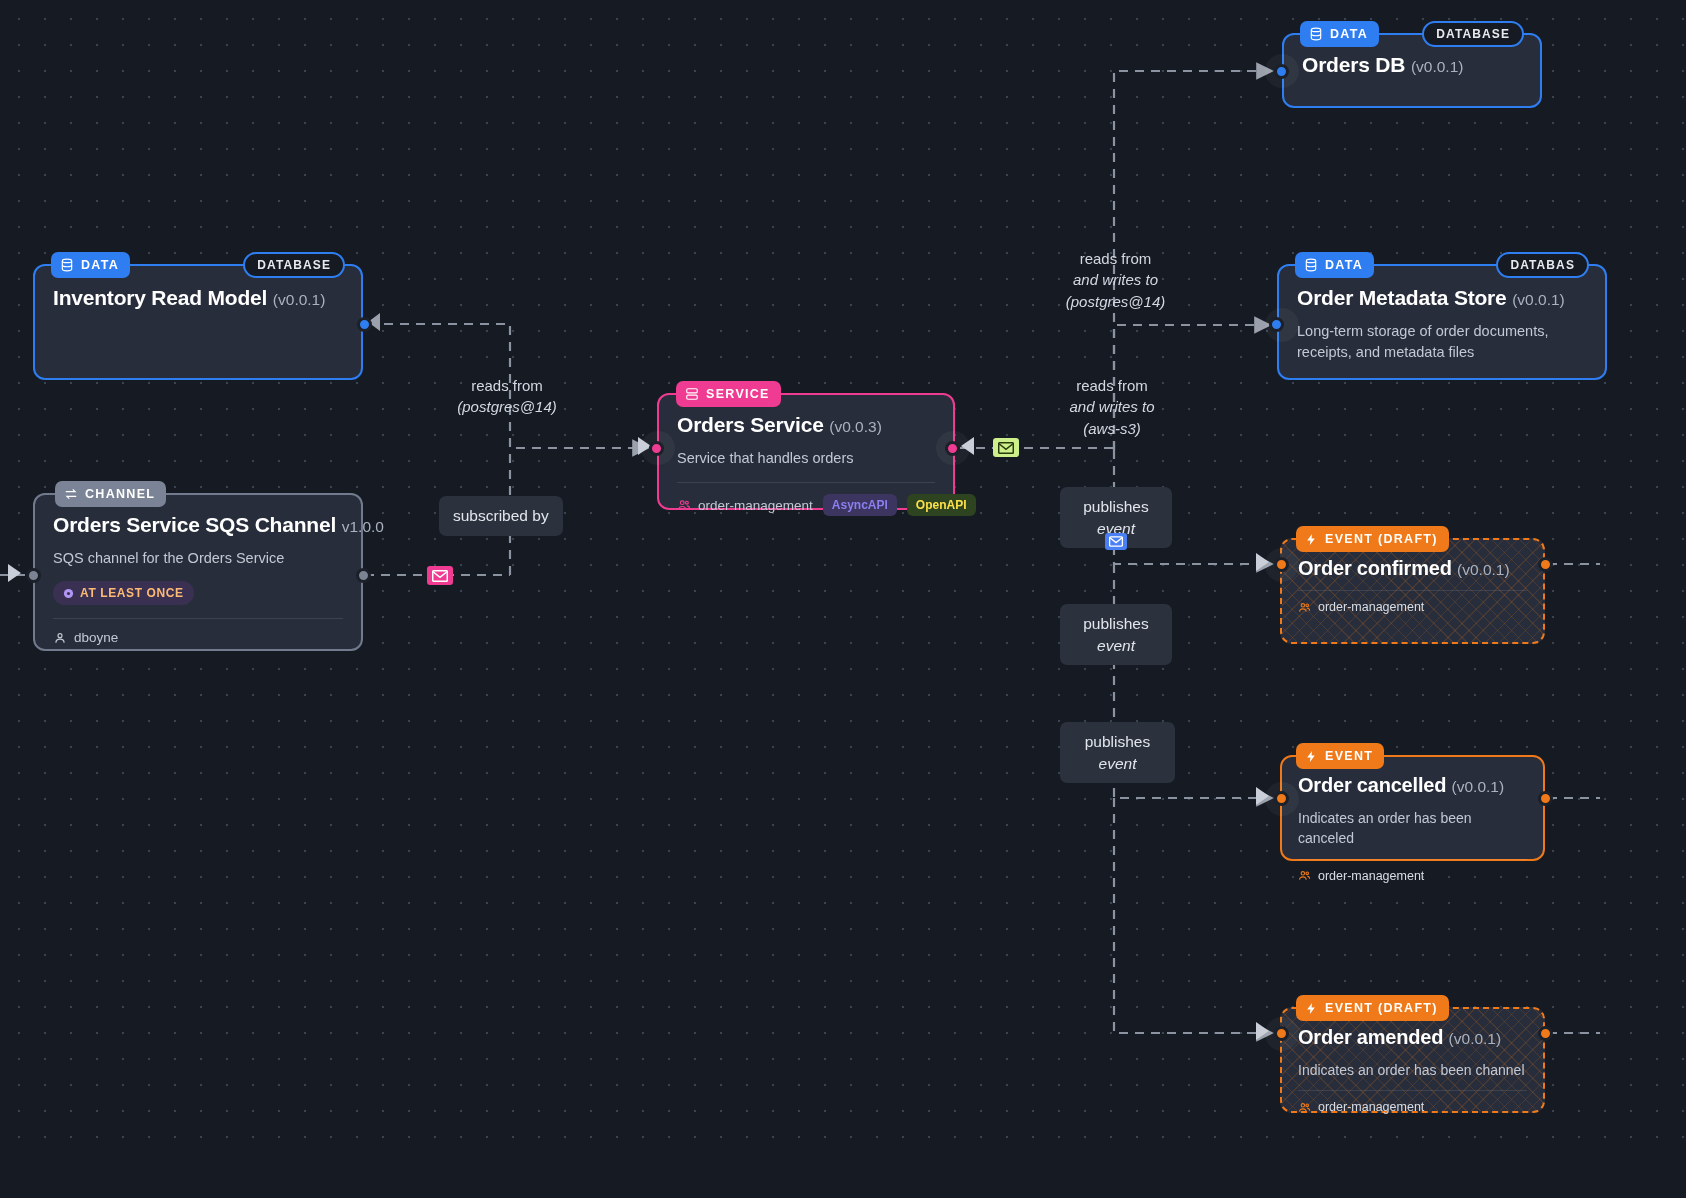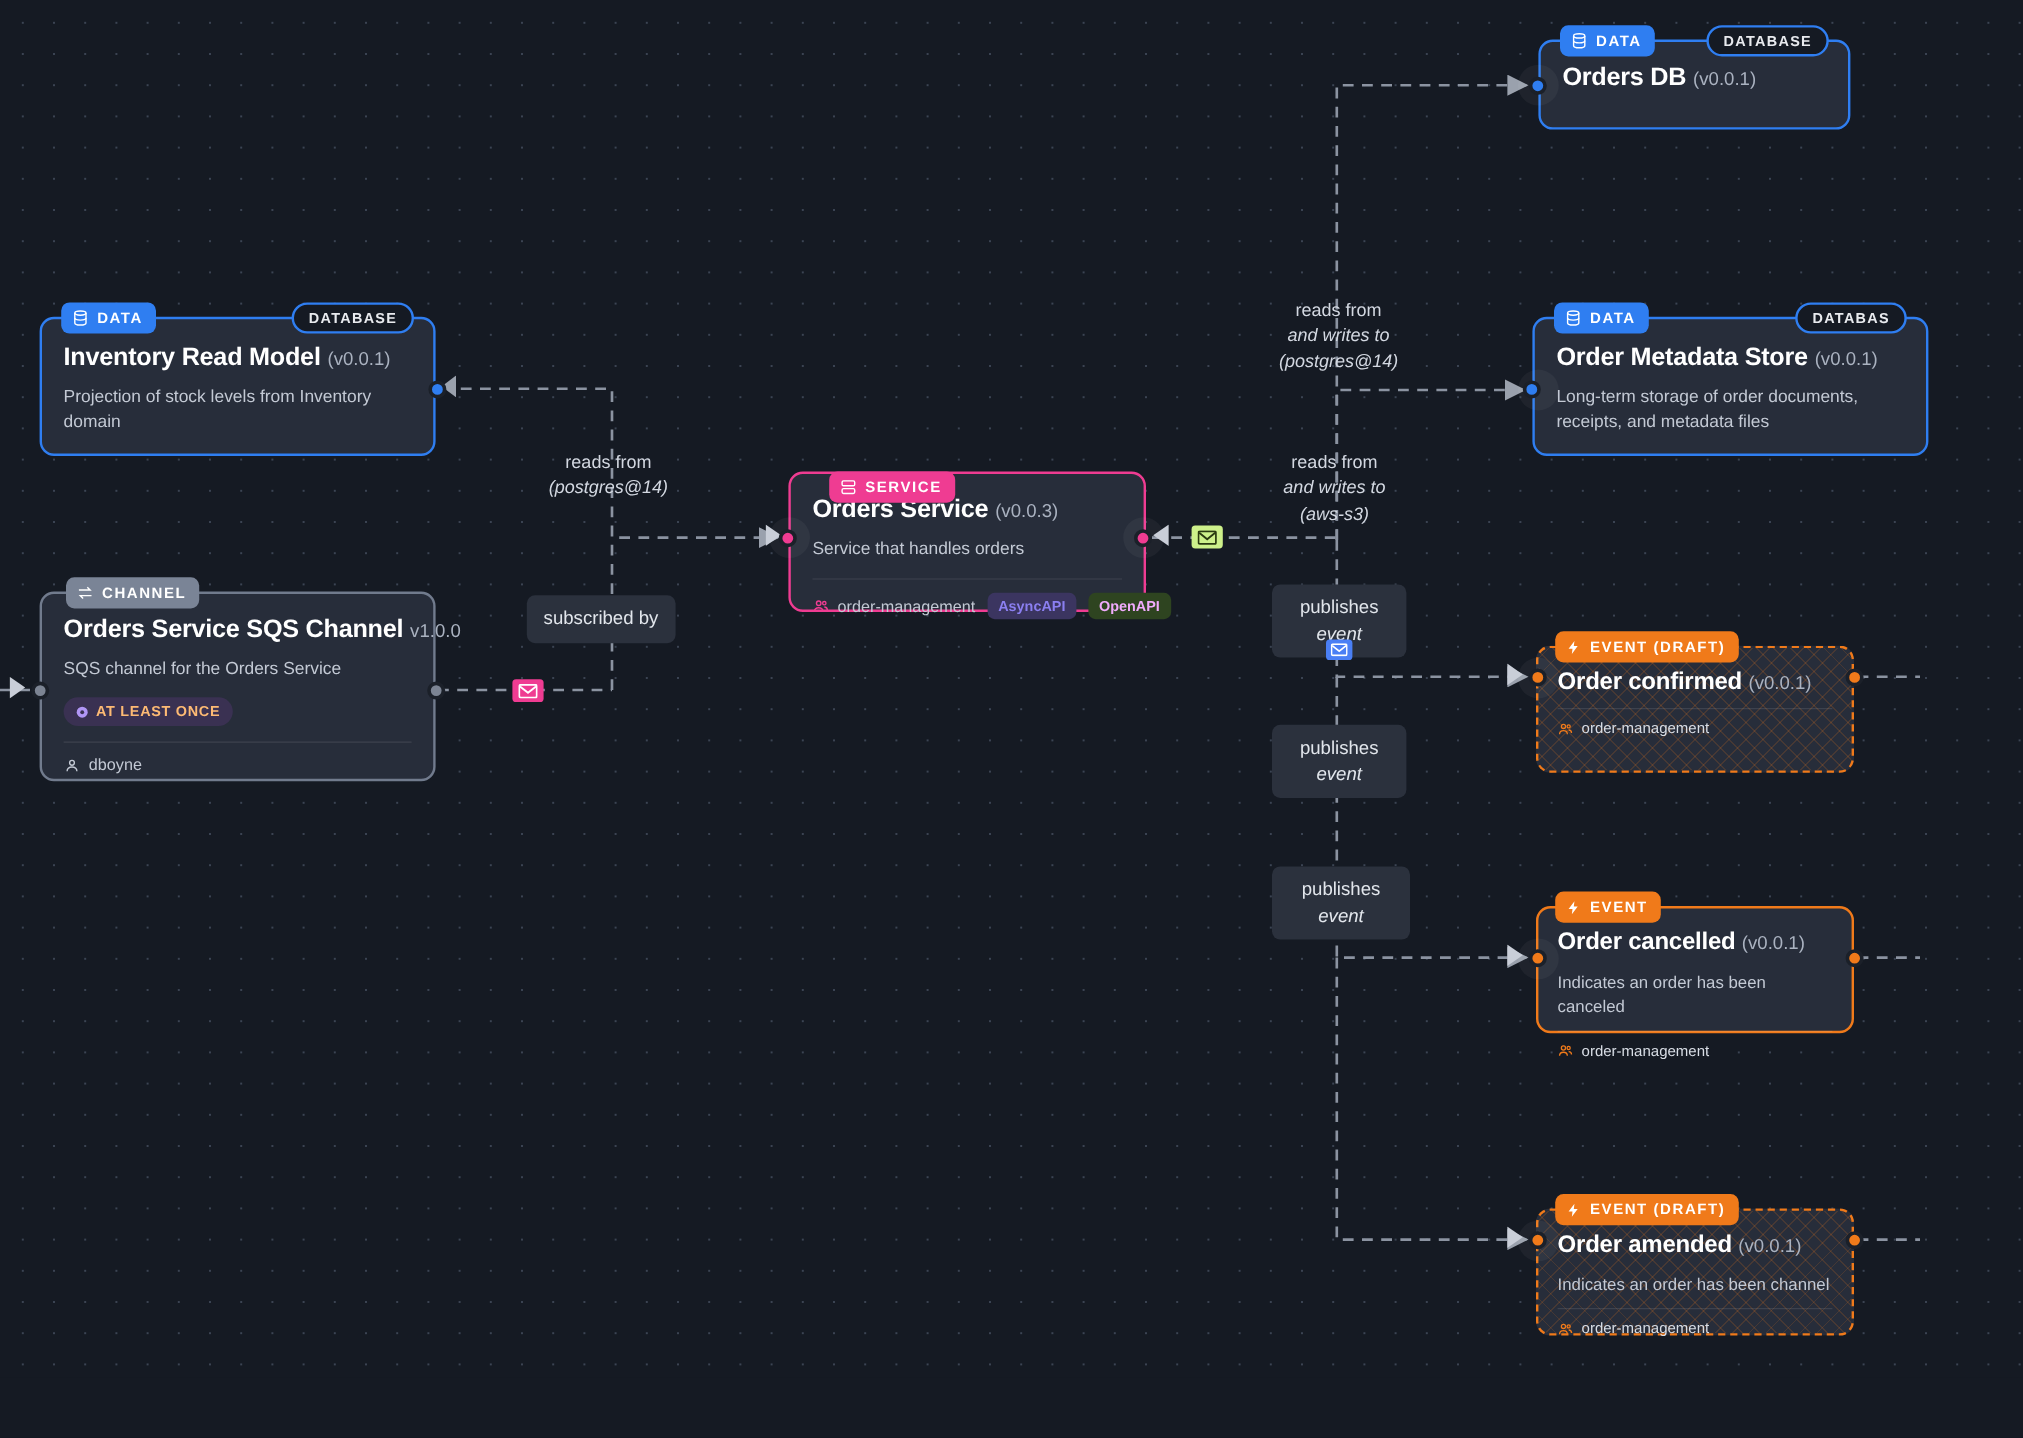--- a/index.html
+++ b/index.html
@@ -208,21 +208,20 @@
           <path d="M4 12c0 1.7 3.6 3 8 3s8-1.3 8-3"></path>
       </svg>
       <span>DATA</span>
     </div>
     <div class="rightpill">DATABASE</div>
     <div class="body">
       <h3>
         <span>Inventory Read Model</span>
         <span class="ver">(v0.0.1)</span>
       </h3>
-      <div class="desc" style="white-space:normal; max-width:280px;">Projection of stock levels from Inventory domain</div>
     </div>
   </div>
   <div class="halo" style="left:1265px; top:308px;"></div>
   <div class="handle h-blue" style="left:357px; top:317px;"></div>
   <div class="arrowmark" style="left:366px; top:313px;">
     <svg width="14" height="18" viewBox="0 0 14 18">
         <path d="M14,0 L14,18 L2,9 Z" fill="#9aa1ad"></path>
       </svg>
   </div>
 
@@ -240,21 +239,21 @@
       <h3>
         <span>Order Metadata Store</span>
         <span class="ver">(v0.0.1)</span>
       </h3>
       <div class="desc" style="white-space:normal; max-width:260px;">Long-term storage of order documents, receipts, and metadata files</div>
     </div>
   </div>
   <div class="handle h-blue" style="left:1269px; top:317px;"></div>
 
   <div class="node n-service" style="left:657px; top:393px; width:298px; height:117px;">
-    <div class="pill" style="left:32px;margin-top:12px;">
+    <div class="pill" style="left:17px;">
       <svg width="14" height="14" viewBox="0 0 24 24" fill="none" stroke="#fff" stroke-width="2">
         <rect x="3" y="3" width="18" height="7" rx="2"></rect>
           <rect x="3" y="14" width="18" height="7" rx="2"></rect>
       </svg>
       <span>SERVICE</span>
     </div>
     <div class="body" style="padding-top:18px;">
       <h3>
         <span>Orders Service</span>
         <span class="ver">(v0.0.3)</span>
@@ -265,21 +264,21 @@
         <span class="owner">
           <svg width="14" height="14" viewBox="0 0 24 24" fill="none" stroke="#ef3c92" stroke-width="2">
             <circle cx="9" cy="8" r="3.2"></circle>
               <path d="M3 20c0-3.3 2.7-5.5 6-5.5s6 2.2 6 5.5"></path>
               <circle cx="17" cy="8" r="2.4"></circle>
               <path d="M17 13.5c2.6 0 4.4 2 4.4 4.6"></path>
           </svg>
           <span>order-management</span>
         </span>
         <span class="tagbadge" style="background:#3b3560; color:#8b7ff0;">AsyncAPI</span>
-        <span class="tagbadge" style="background:#2e4420; color:#f0abfc;">OpenAPI</span>
+        <span class="tagbadge" style="background:#2e4420; color:#fde047;">OpenAPI</span>
       </div>
     </div>
   </div>
   <div class="halo" style="left:641px; top:431px;"></div>
   <div class="handle h-pink" style="left:649px; top:441px;"></div>
   <div class="arrowmark" style="left:638px; top:437px;">
     <svg width="14" height="18" viewBox="0 0 14 18">
         <path d="M0,0 L0,18 L13,9 Z" fill="#c9ced8"></path>
       </svg>
   </div>

